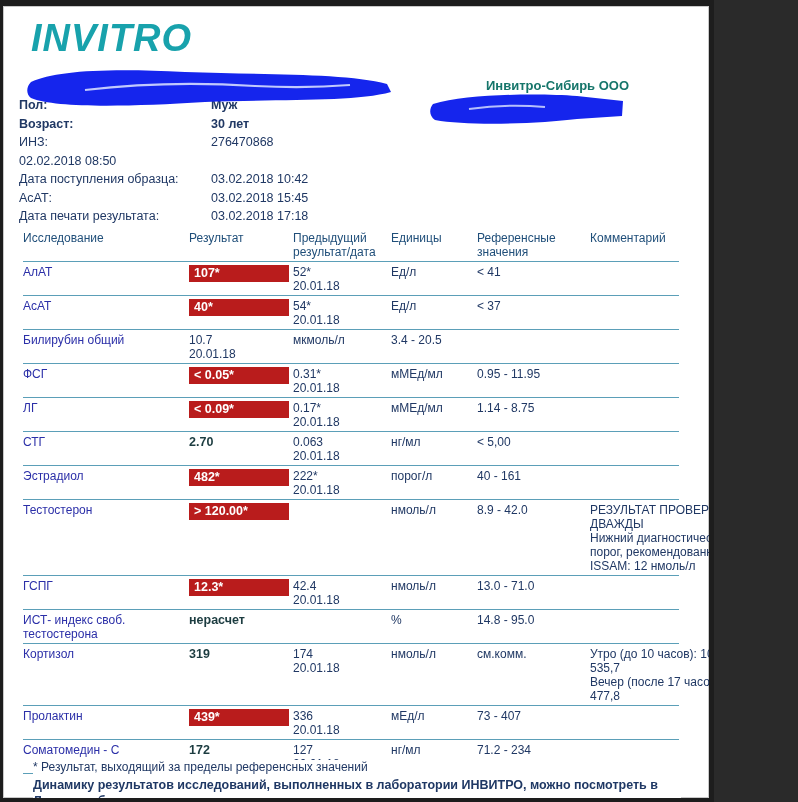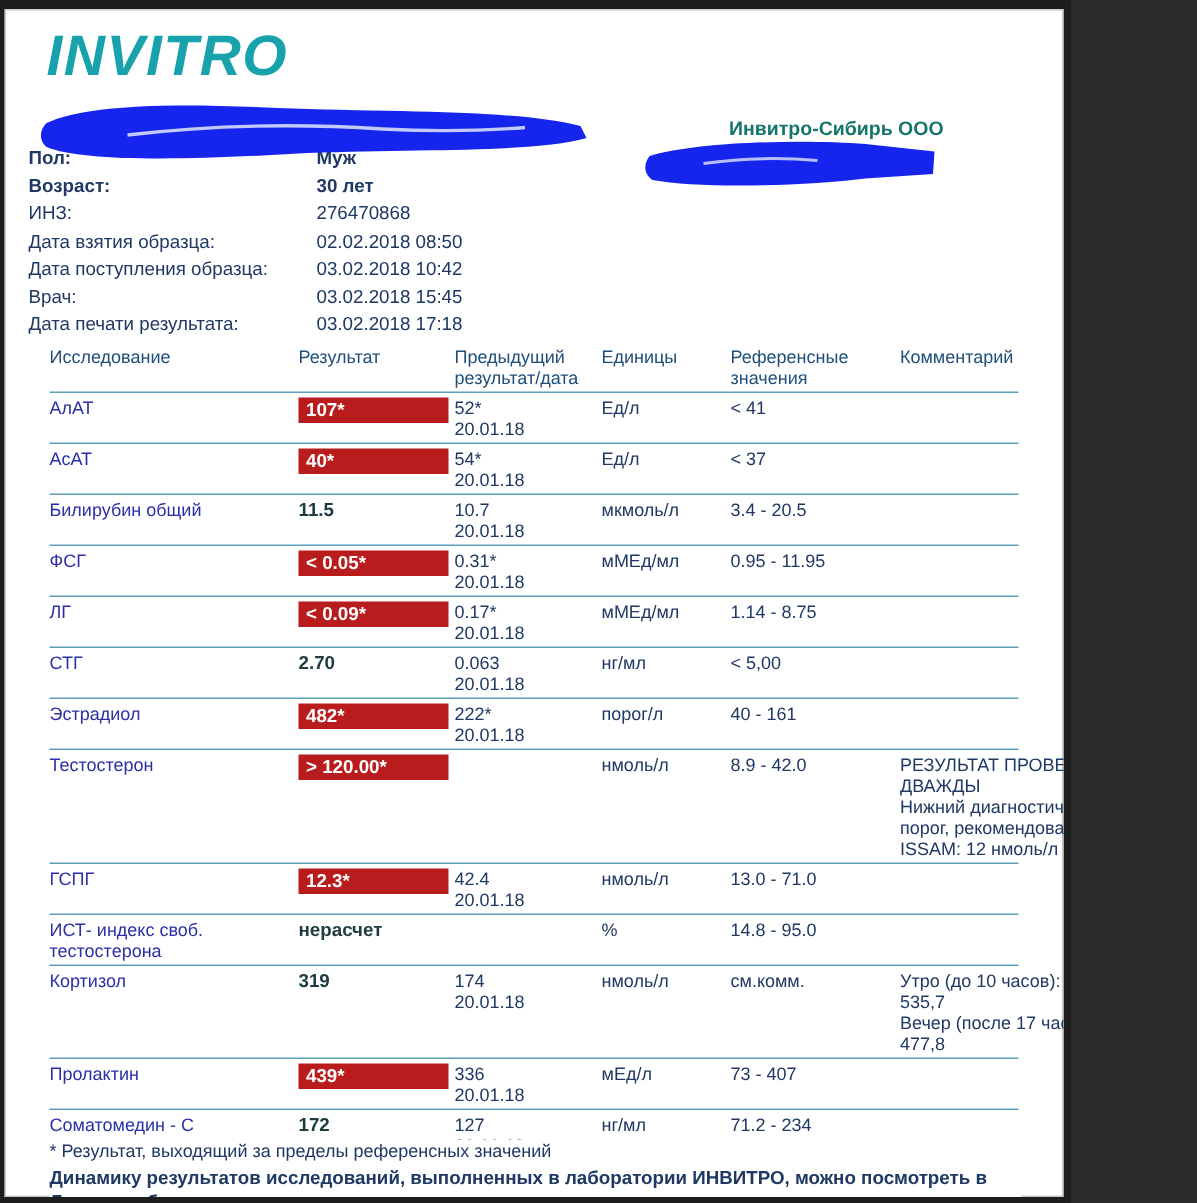--- a/index.html
+++ b/index.html
@@ -24,21 +24,21 @@
     font-size:13px; font-weight:bold; color:#15756a;padding-left:46px;
   }
   .scribble { position:absolute; }
   .scribble.left { left:22px; top:60px; }
   .scribble.right { left:424px; top:86px; }
 
   .patient { margin:36px 0 0 16px; color:#203864; font-size:12.5px; }
   .prow { display:grid; grid-template-columns:192px auto; line-height:18.5px; }
   .prow .b { font-weight:bold; }
 
-  .rtable { margin:2px 30px 0 30px; color:#203864; font-size:12px; }
+  .rtable { margin:2px 30px 0 20px; color:#203864; font-size:12px; }
   .trow {
     display:grid;
     grid-template-columns:166px 104px 98px 86px 113px 171px;
     border-bottom:1px solid #5b9fb8;
     padding:3px 0 2px 0;
     line-height:14px;
   }
   .thead { color:#1f4e79; }
   .cell { padding-right:8px; }
   .cell:last-child { padding-right:0; }
@@ -87,29 +87,28 @@
         </div>
         <div class="prow">
           <span class="b">Возраст:</span>
           <span class="b">30 лет</span>
         </div>
         <div class="prow">
           <span>ИНЗ:</span>
           <span>276470868</span>
         </div>
         <div class="prow">
-          <span>Дата взятия образца:</span>
           <span>02.02.2018 08:50</span>
         </div>
         <div class="prow">
           <span>Дата поступления образца:</span>
           <span>03.02.2018 10:42</span>
         </div>
         <div class="prow">
-          <span>Врач:</span>
+          <span>АсАТ:</span>
           <span>03.02.2018 15:45</span>
         </div>
         <div class="prow">
           <span>Дата печати результата:</span>
           <span>03.02.2018 17:18</span>
         </div>
       </div>
 
     <div class="rtable">
       <div class="trow thead">
@@ -138,21 +137,20 @@
             <div class="cell">
               <div>54*</div>
               <div>20.01.18</div>
             </div>
             <div class="cell">Ед/л</div>
             <div class="cell">&lt; 37</div>
             <div class="cell"></div>
           </div>
           <div class="trow">
             <div class="cell tname">Билирубин общий</div>
-            <div class="cell"><span class="res">11.5</span></div>
             <div class="cell">
               <div>10.7</div>
               <div>20.01.18</div>
             </div>
             <div class="cell">мкмоль/л</div>
             <div class="cell">3.4 - 20.5</div>
             <div class="cell"></div>
           </div>
           <div class="trow">
             <div class="cell tname">ФСГ</div>

